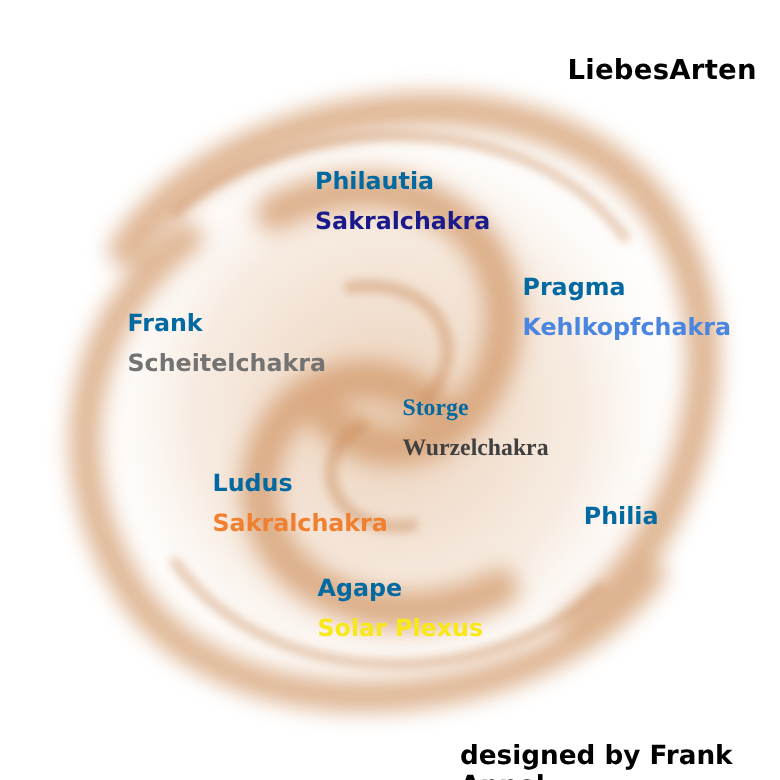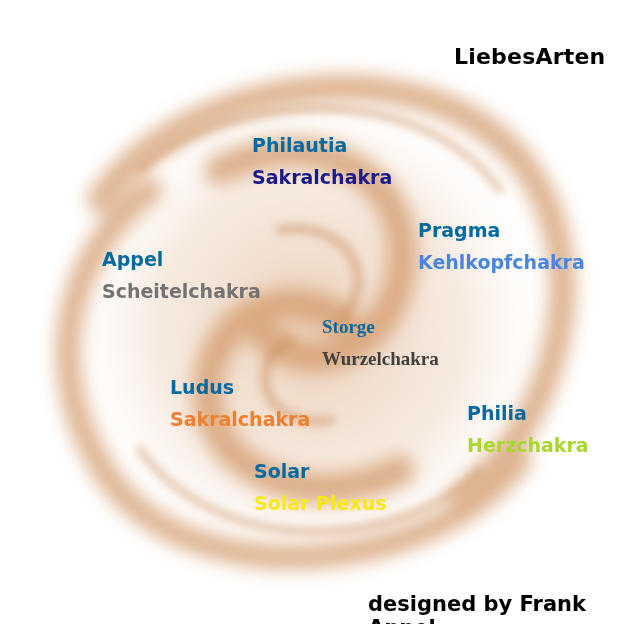--- a/index.html
+++ b/index.html
@@ -48,33 +48,32 @@
 
 <div class="item" id="i0" style="left: 252px; top: 130px;">
   <span class="name">Philautia</span>
   <span class="chakra" style="color: rgb(26, 26, 140);">Sakralchakra</span>
 </div>
 <div class="item" id="i1" style="left: 418px; top: 215px;">
   <span class="name">Pragma</span>
   <span class="chakra" style="color: rgb(74, 134, 224);">Kehlkopfchakra</span>
 </div>
 <div class="item" id="i2" style="left: 102px; top: 244px;">
-  <span class="name">Appel</span>
+  <span class="name">Frank</span>
   <span class="chakra" style="color: #737373;">Scheitelchakra</span>
 </div>
 <div class="item" id="i3" style="left: 322px; top: 312px; font-family: Liberation Serif, serif;">
   <span class="name">Storge</span>
   <span class="chakra" style="color: #404040;">Wurzelchakra</span>
 </div>
 <div class="item" id="i4" style="left: 170px; top: 372px;">
   <span class="name">Ludus</span>
   <span class="chakra" style="color: rgb(240, 128, 48);">Sakralchakra</span>
 </div>
 <div class="item" id="i5" style="left: 467px; top: 398px;">
   <span class="name">Philia</span>
-  <span class="chakra" style="color: rgb(168, 216, 48);">Herzchakra</span>
 </div>
 <div class="item" id="i6" style="left: 254px; top: 456px;">
-  <span class="name">Solar</span>
+  <span class="name">Agape</span>
   <span class="chakra" style="color: rgb(248, 232, 24);">Solar Plexus</span>
 </div>
 
 <div class="credit">designed by Frank Appel</div>
 
 </body></html>

